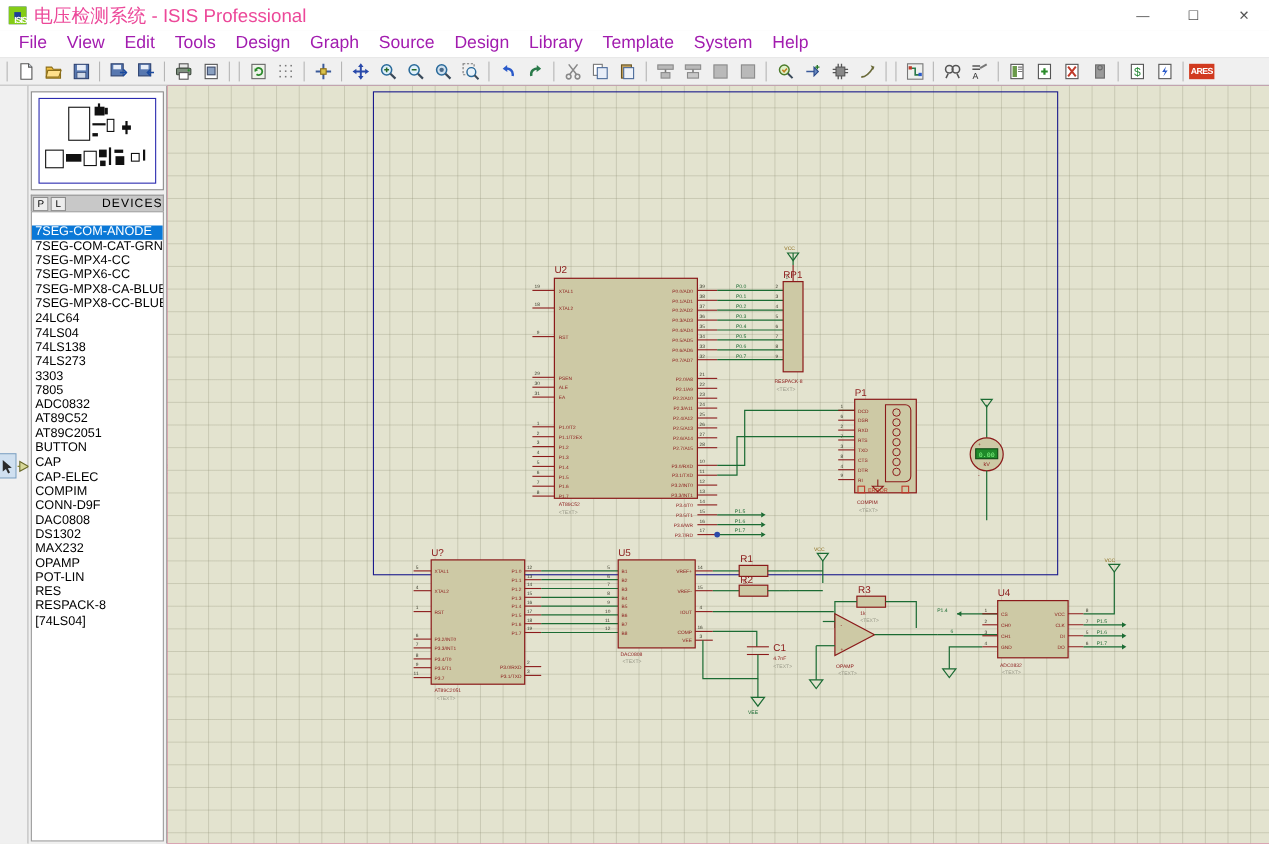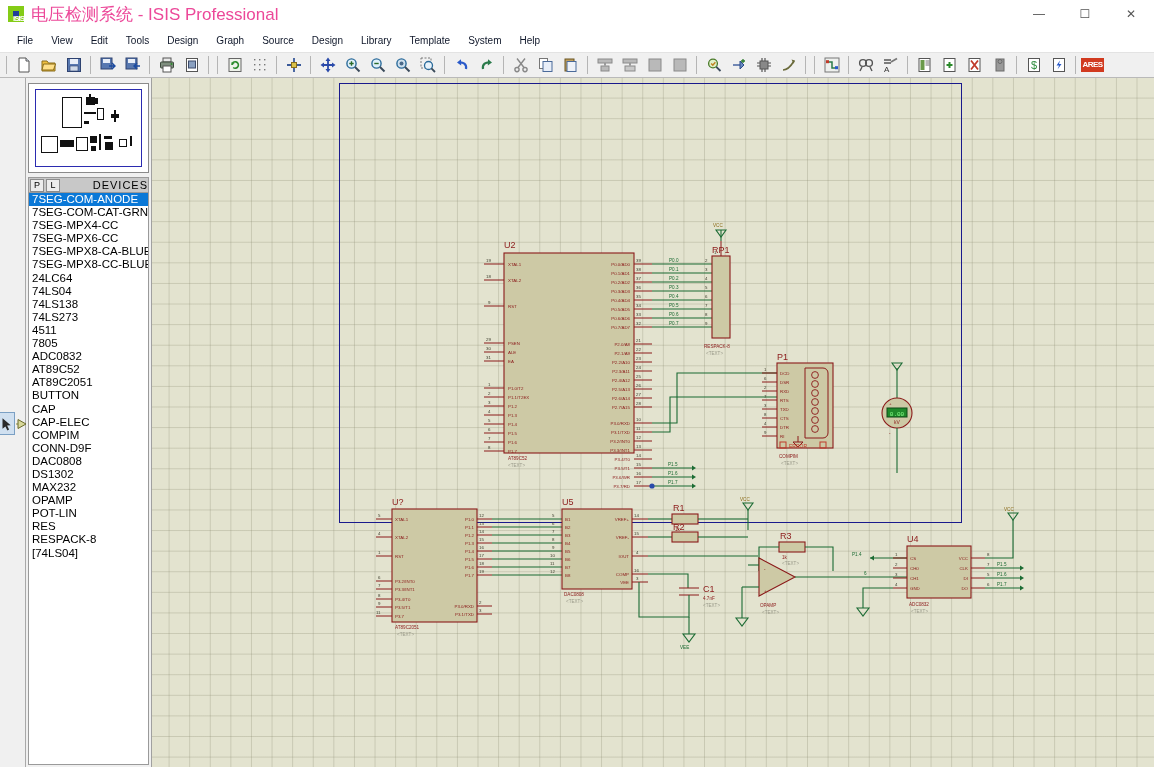--- a/index.html
+++ b/index.html
@@ -32,21 +32,21 @@
     color:#555; font-size:12px;
   }
 
   
   #menubar {
     height:25px; width:100%; background:#ffffff;
     display:flex; align-items:center; padding-left:8px;
     border-bottom:1px solid #e3e3e3;
   }
   .menu-item {
-    font-size:10px; color:#0f172a;
+    font-size:16px; color:#a21caf;
     padding:3px 9px; cursor:default; white-space:nowrap;
   }
 
   
   #toolbar {
     height:25px; width:100%; background:#f0f0f0;
     display:flex; align-items:center; padding-left:2px;
     border-bottom:1px solid #b9b9b9;
   }
   .tb-btn {
@@ -105,21 +105,21 @@
     font-size:9px; line-height:11px; text-align:center; color:#000;
     font-family:"Liberation Sans",sans-serif;
   }
   #picker-title {
     flex:1; text-align:right; font-size:11px; color:#000;
     letter-spacing:1px; font-family:"Liberation Sans",sans-serif;
   }
   #devlist {
     flex:1; margin:0 2px 2px 2px;
     background:#fff; border:1px solid #9a9a9a;
-    overflow:hidden; padding-top:0px;
+    overflow:hidden; padding-top:12px;
   }
   .dev-item {
     font-size:11.5px; line-height:13.1px; height:13.1px;
     padding-left:3px; color:#000; white-space:nowrap;
     font-family:"Liberation Sans",sans-serif;
   }
   .dev-item.sel { background:#0a78d7; color:#fff; }
 
   
   #canvaswrap { flex:1; position:relative; background:#be185d; overflow:hidden; }
@@ -651,21 +651,21 @@
         <div class="dev-item sel">7SEG-COM-ANODE</div>
         <div class="dev-item">7SEG-COM-CAT-GRN</div>
         <div class="dev-item">7SEG-MPX4-CC</div>
         <div class="dev-item">7SEG-MPX6-CC</div>
         <div class="dev-item">7SEG-MPX8-CA-BLUE</div>
         <div class="dev-item">7SEG-MPX8-CC-BLUE</div>
         <div class="dev-item">24LC64</div>
         <div class="dev-item">74LS04</div>
         <div class="dev-item">74LS138</div>
         <div class="dev-item">74LS273</div>
-        <div class="dev-item">4511</div>
+        <div class="dev-item">3303</div>
         <div class="dev-item">7805</div>
         <div class="dev-item">ADC0832</div>
         <div class="dev-item">AT89C52</div>
         <div class="dev-item">AT89C2051</div>
         <div class="dev-item">BUTTON</div>
         <div class="dev-item">CAP</div>
         <div class="dev-item">CAP-ELEC</div>
         <div class="dev-item">COMPIM</div>
         <div class="dev-item">CONN-D9F</div>
         <div class="dev-item">DAC0808</div>

